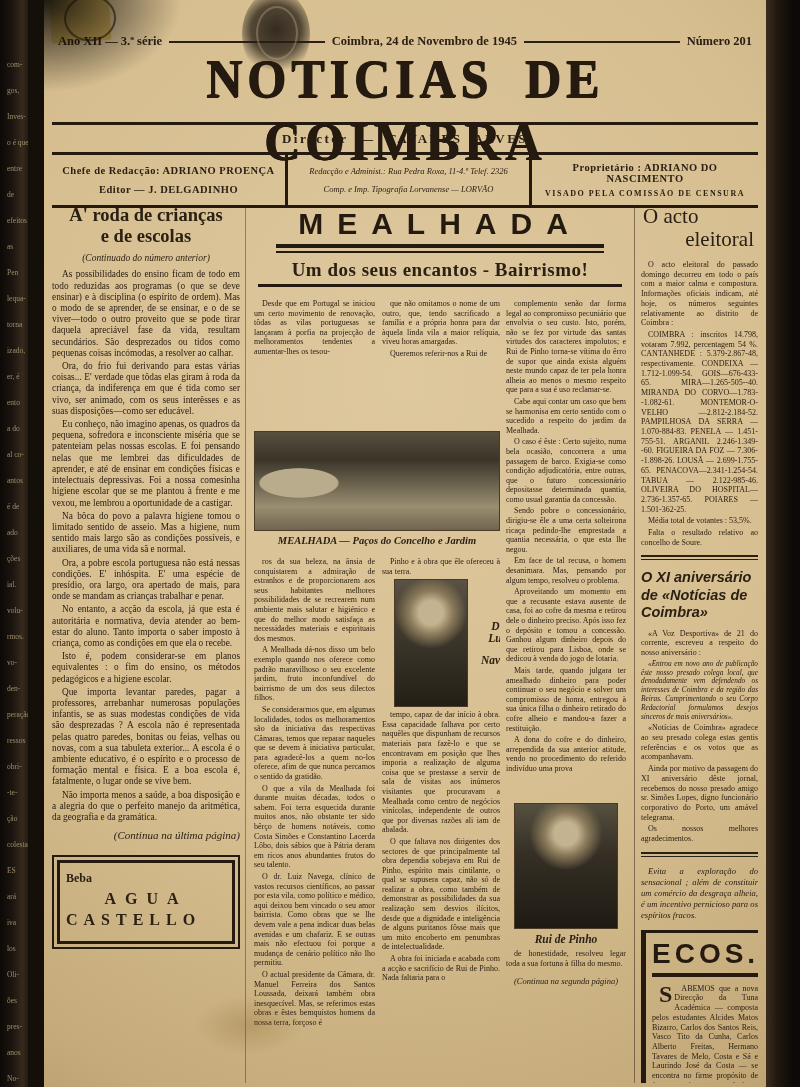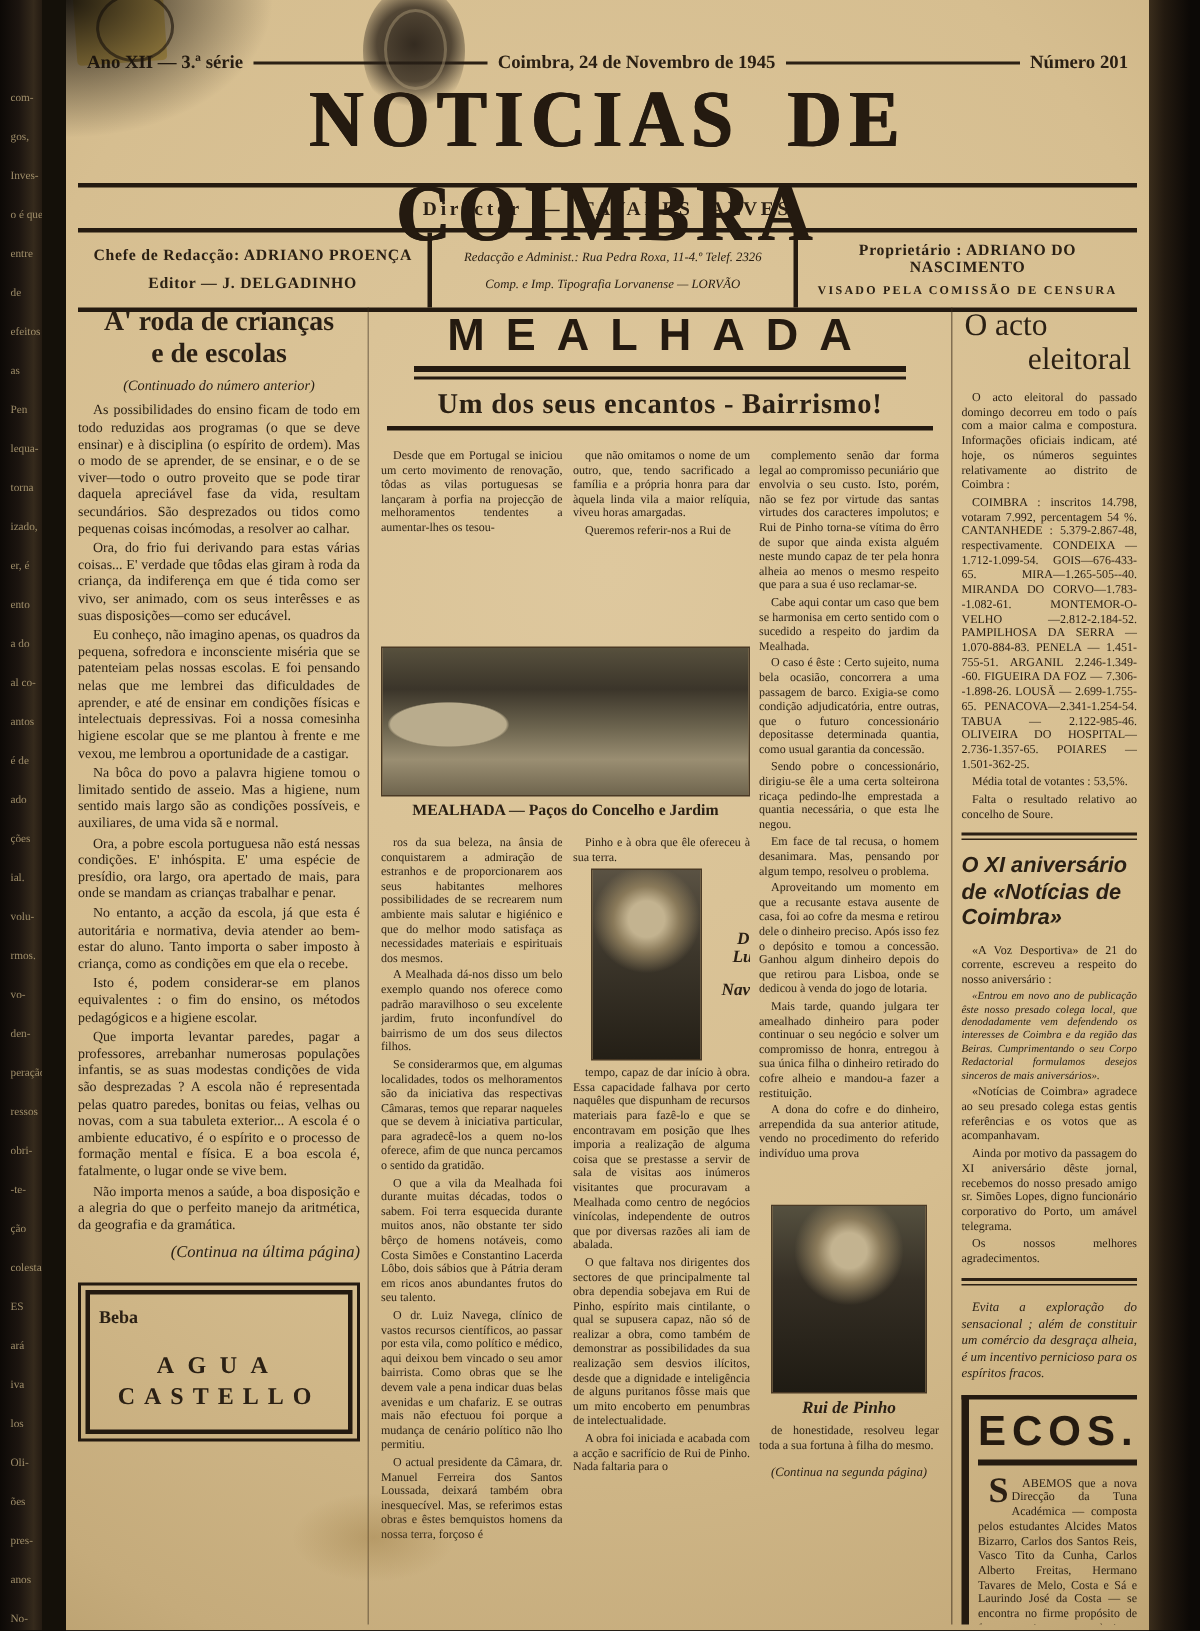--- a/index.html
+++ b/index.html
@@ -54,39 +54,39 @@
   .col-center{width:372px;position:relative;overflow:hidden;}
   .col-right{flex:1;border-left:1px solid rgba(58,44,28,.55);padding-left:6px;box-sizing:border-box;overflow:hidden;}
   
   .la-title{font-size:18.5px;font-weight:bold;text-align:center;line-height:1.12;}
   .continued{font-size:9.5px;font-style:italic;text-align:center;margin:7px 0 6px;}
   .col-left p{font-size:9.3px;line-height:11.2px;text-align:justify;text-indent:10px;margin:0 0 2px;}
   .continua{font-size:11px;font-style:italic;text-align:right;margin-top:6px;}
   .ad{margin-top:14px;border:2px solid #241a10;padding:3px;}
   .ad-inner{border:3px solid #241a10;padding:8px 6px 12px;}
   .ad-line1{font-size:12px;font-weight:bold;}
-  .ad-line2{font-size:16px;font-weight:bold;letter-spacing:9px;text-align:center;margin-top:16px;}
-  .ad-line3{font-size:16px;font-weight:bold;letter-spacing:6px;text-align:center;margin-top:3px;}
+  .ad-line2{font-size:16px;font-weight:bold;letter-spacing:9px;text-align:center;margin-top:4px;}
+  .ad-line3{font-size:16px;font-weight:bold;letter-spacing:6px;margin-top:3px;}
   
   .c-headline{font-family:"Liberation Sans",sans-serif;font-size:30px;font-weight:bold;letter-spacing:14px;
               text-align:center;color:#241a10;margin-top:2px;}
   .dbl-rule{width:88%;margin:3px auto 0;border-top:4px solid #241a10;border-bottom:2px solid #241a10;height:3px;}
   .c-subhead{font-size:19px;font-weight:bold;text-align:center;margin-top:6px;letter-spacing:.5px;}
   .sub-rule{width:98%;margin:3px auto 0;height:3px;background:#241a10;}
   .col-center p{font-size:8px;line-height:9.6px;text-align:justify;text-indent:8px;margin:0 0 2px;}
   .cc{position:absolute;overflow:hidden;}
   .cc1{left:0;top:94px;width:121px;height:128px;}
   .cc2{left:128px;top:94px;width:118px;height:128px;}
   .cc3{left:252px;top:94px;width:120px;height:500px;}
   .photo{border:1px solid #4a3a26;box-sizing:border-box;}
   .photo-main{position:absolute;left:0;top:226px;width:246px;height:100px;
       background:radial-gradient(ellipse 70px 26px at 18% 52%, #b9ac8d 0%, #b9ac8d 55%, rgba(0,0,0,0) 58%),
                  linear-gradient(180deg,#57503d 0%,#3b352a 28%,#6e6650 55%,#9a8e72 76%,#6f654e 100%);}
   .caption-main{position:absolute;left:0;top:330px;width:246px;text-align:center;font-size:10.5px;
-      font-weight:bold;}
+      font-style:italic;font-weight:bold;}
   .cc1b{left:0;top:352px;width:121px;height:525px;font-family:Liberation Serif, serif;}
   .cc2b{left:128px;top:352px;width:118px;height:525px;}
   .portrait-row{display:flex;gap:13px;margin:3px 12px;}
   .photo-navega{width:74px;height:128px;flex:none;
       background:radial-gradient(circle at 50% 26%, #c3b390 0%, #c3b390 12%, #8a7a5a 22%, rgba(0,0,0,0) 36%),
                  linear-gradient(180deg,#5a5243 0%,#3c362b 45%,#241f16 100%);}
   .caption-navega{font-size:11.5px;font-style:italic;font-weight:bold;text-align:center;flex:1;
       display:flex;flex-direction:column;justify-content:center;gap:10px;}
   .cc3b{left:252px;top:598px;width:120px;height:278px;}
   .photo-rui{width:104px;height:126px;margin:0 auto 4px;

